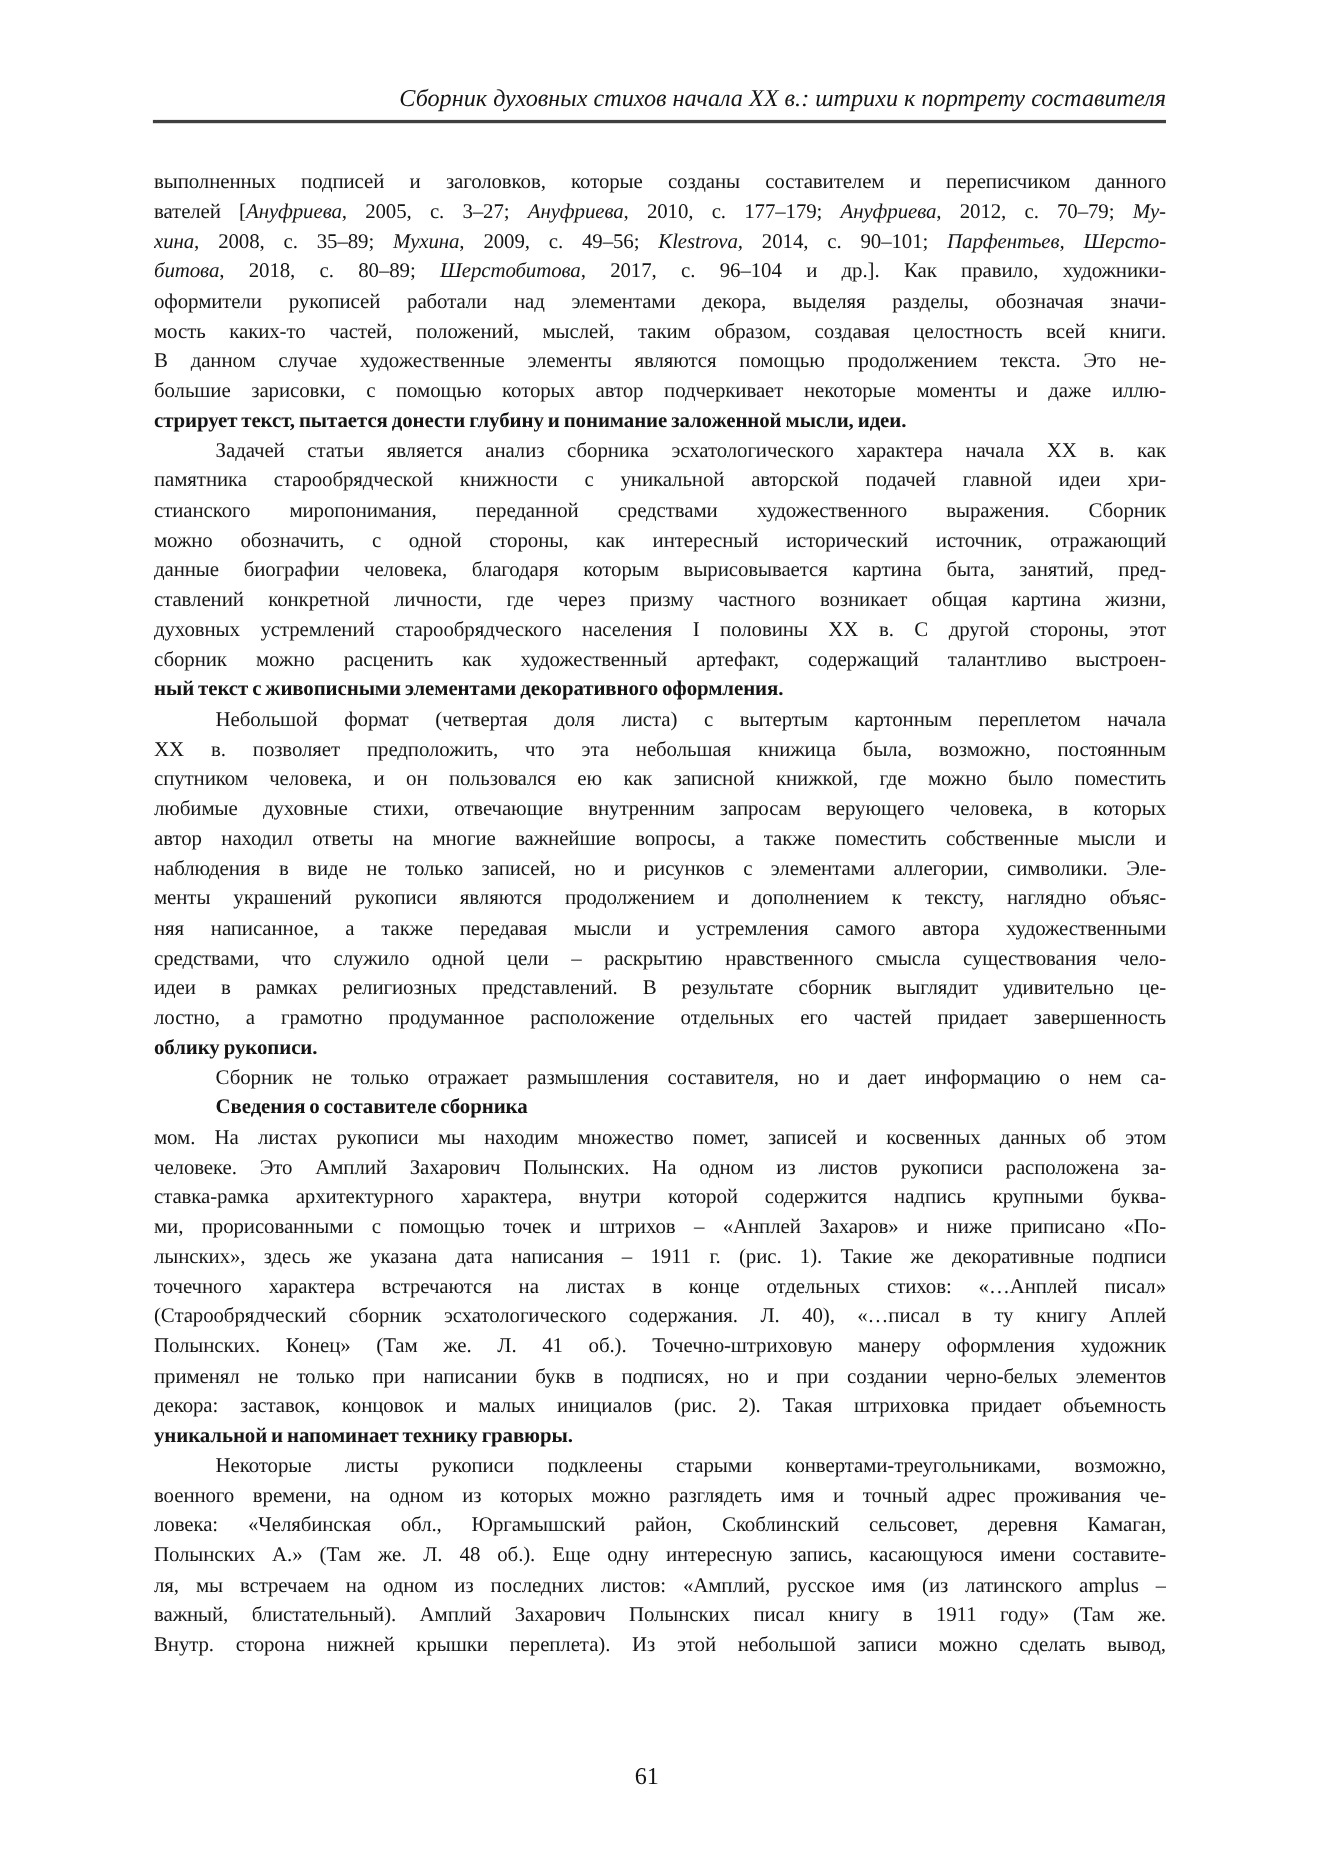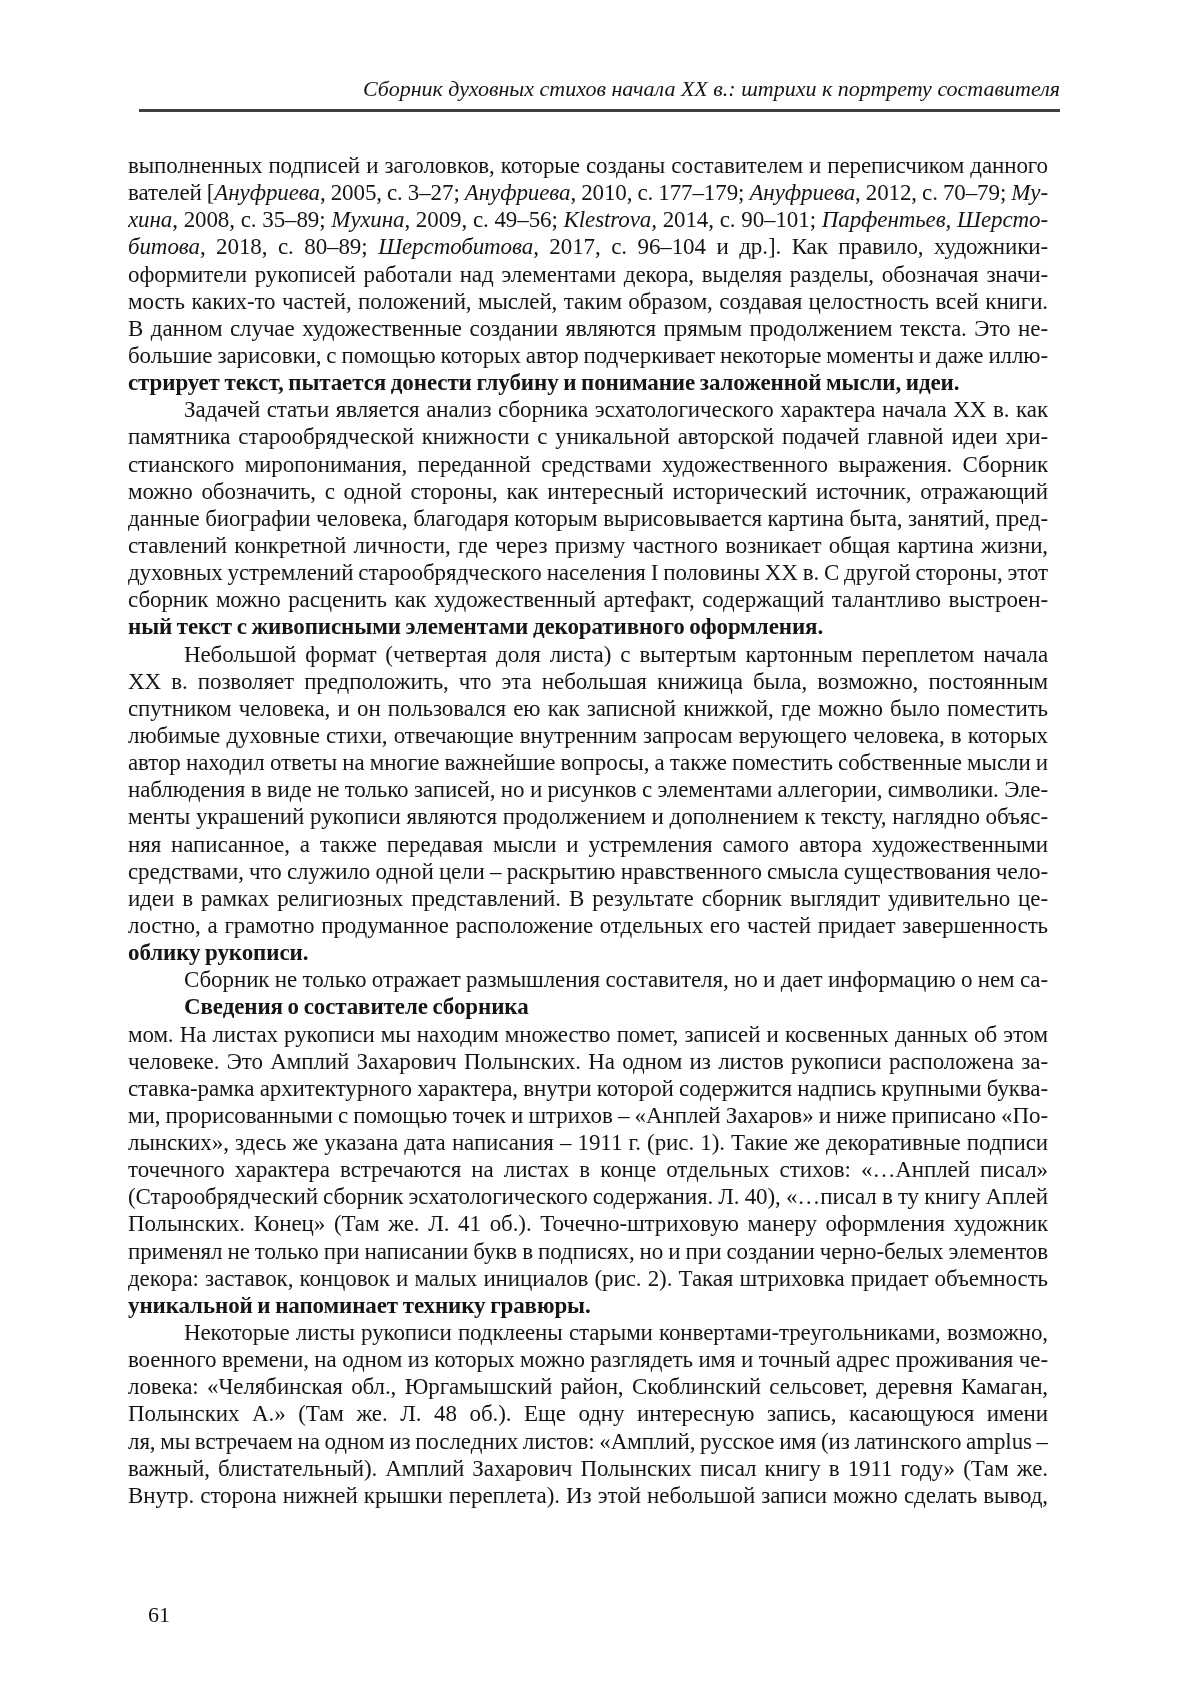--- a/index.html
+++ b/index.html
@@ -27,64 +27,65 @@
   .header-rule {
     position: absolute;
     left: 139px;
     width: 921px;
     top: 99px;
     height: 3px;
     background: #3f3f3f;
   }
   .body-text {
     position: absolute;
-    left: 128px;
+    left: 140px;
     width: 920px;
     top: 142px;
-    font-size: 23px;
+    font-size: 19px;
     line-height: 27.15px;
   }
   .line {
     height: 27.15px;
     overflow: hidden;
     text-align: justify;
     text-align-last: justify;
     letter-spacing: -0.1px;
     word-spacing: -1px;
   }
   .line.end {
     text-align: left;
     text-align-last: left;
     font-weight: bold;
   }
   .line.indent { text-indent: 56px; }
   .line.heading { font-weight: bold; }
   .it { font-style: italic; }
   .page-number {
     position: absolute;
-    left: 148px;
+    left: 128px;
     width: 920px;
     top: 1592px;
+    text-align: center;
     font-size: 22px;
   }
 </style>
 </head>
 <body>
 
 <div class="page">
   <div class="running-header">Сборник духовных стихов начала XX в.: штрихи к портрету составителя</div>
   <div class="header-rule"></div>
   <div class="body-text">
       <div class="line"><span>выполненных подписей и заголовков, которые созданы составителем и переписчиком данного</span></div>
       <div class="line"><span>вателей [</span><span class="it">Ануфриева</span><span>, 2005, с. 3–27; </span><span class="it">Ануфриева</span><span>, 2010, с. 177–179; </span><span class="it">Ануфриева</span><span>, 2012, с. 70–79; </span><span class="it">Му-</span></div>
       <div class="line"><span class="it">хина</span><span>, 2008, с. 35–89; </span><span class="it">Мухина</span><span>, 2009, с. 49–56; </span><span class="it">Klestrova,</span><span> 2014, с. 90–101; </span><span class="it">Парфентьев, Шерсто-</span></div>
       <div class="line"><span class="it">битова</span><span>, 2018, с. 80–89; </span><span class="it">Шерстобитова</span><span>, 2017, с. 96–104 и др.]. Как правило, художники-</span></div>
       <div class="line"><span>оформители рукописей работали над элементами декора, выделяя разделы, обозначая значи-</span></div>
       <div class="line"><span>мость каких-то частей, положений, мыслей, таким образом, создавая целостность всей книги.</span></div>
-      <div class="line"><span>В данном случае художественные создании являются прямым продолжением текста. Это не-</span></div>
+      <div class="line"><span>В данном случае художественные элементы являются помощью продолжением текста. Это не-</span></div>
       <div class="line"><span>большие зарисовки, с помощью которых автор подчеркивает некоторые моменты и даже иллю-</span></div>
       <div class="line end"><span>стрирует текст, пытается донести глубину и понимание заложенной мысли, идеи.</span></div>
       <div class="line indent"><span>Задачей статьи является анализ сборника эсхатологического характера начала XX в. как</span></div>
       <div class="line"><span>памятника старообрядческой книжности с уникальной авторской подачей главной идеи хри-</span></div>
       <div class="line"><span>стианского миропонимания, переданной средствами художественного выражения. Сборник</span></div>
       <div class="line"><span>можно обозначить, с одной стороны, как интересный исторический источник, отражающий</span></div>
       <div class="line"><span>данные биографии человека, благодаря которым вырисовывается картина быта, занятий, пред-</span></div>
       <div class="line"><span>ставлений конкретной личности, где через призму частного возникает общая картина жизни,</span></div>
       <div class="line"><span>духовных устремлений старообрядческого населения I половины XX в. С другой стороны, этот</span></div>
       <div class="line"><span>сборник можно расценить как художественный артефакт, содержащий талантливо выстроен-</span></div>

